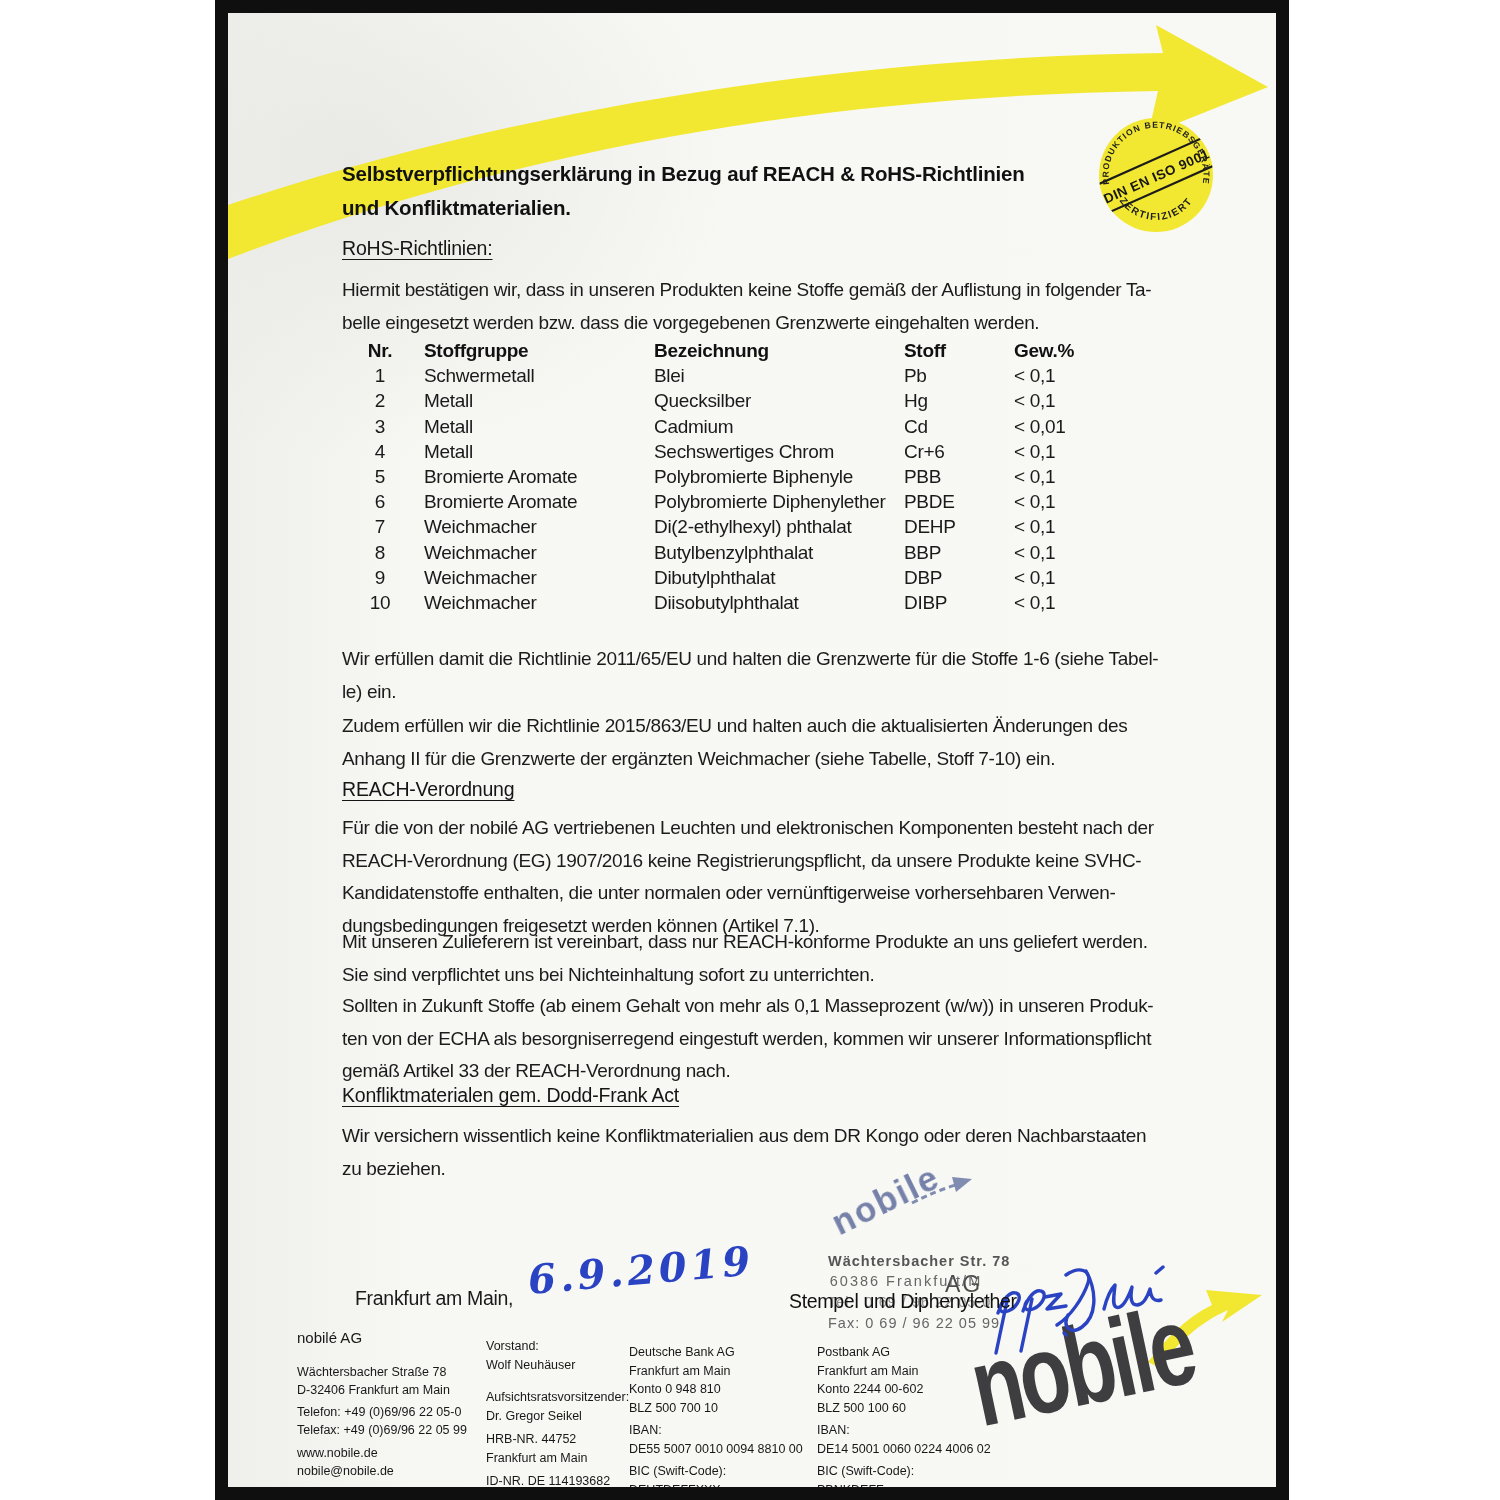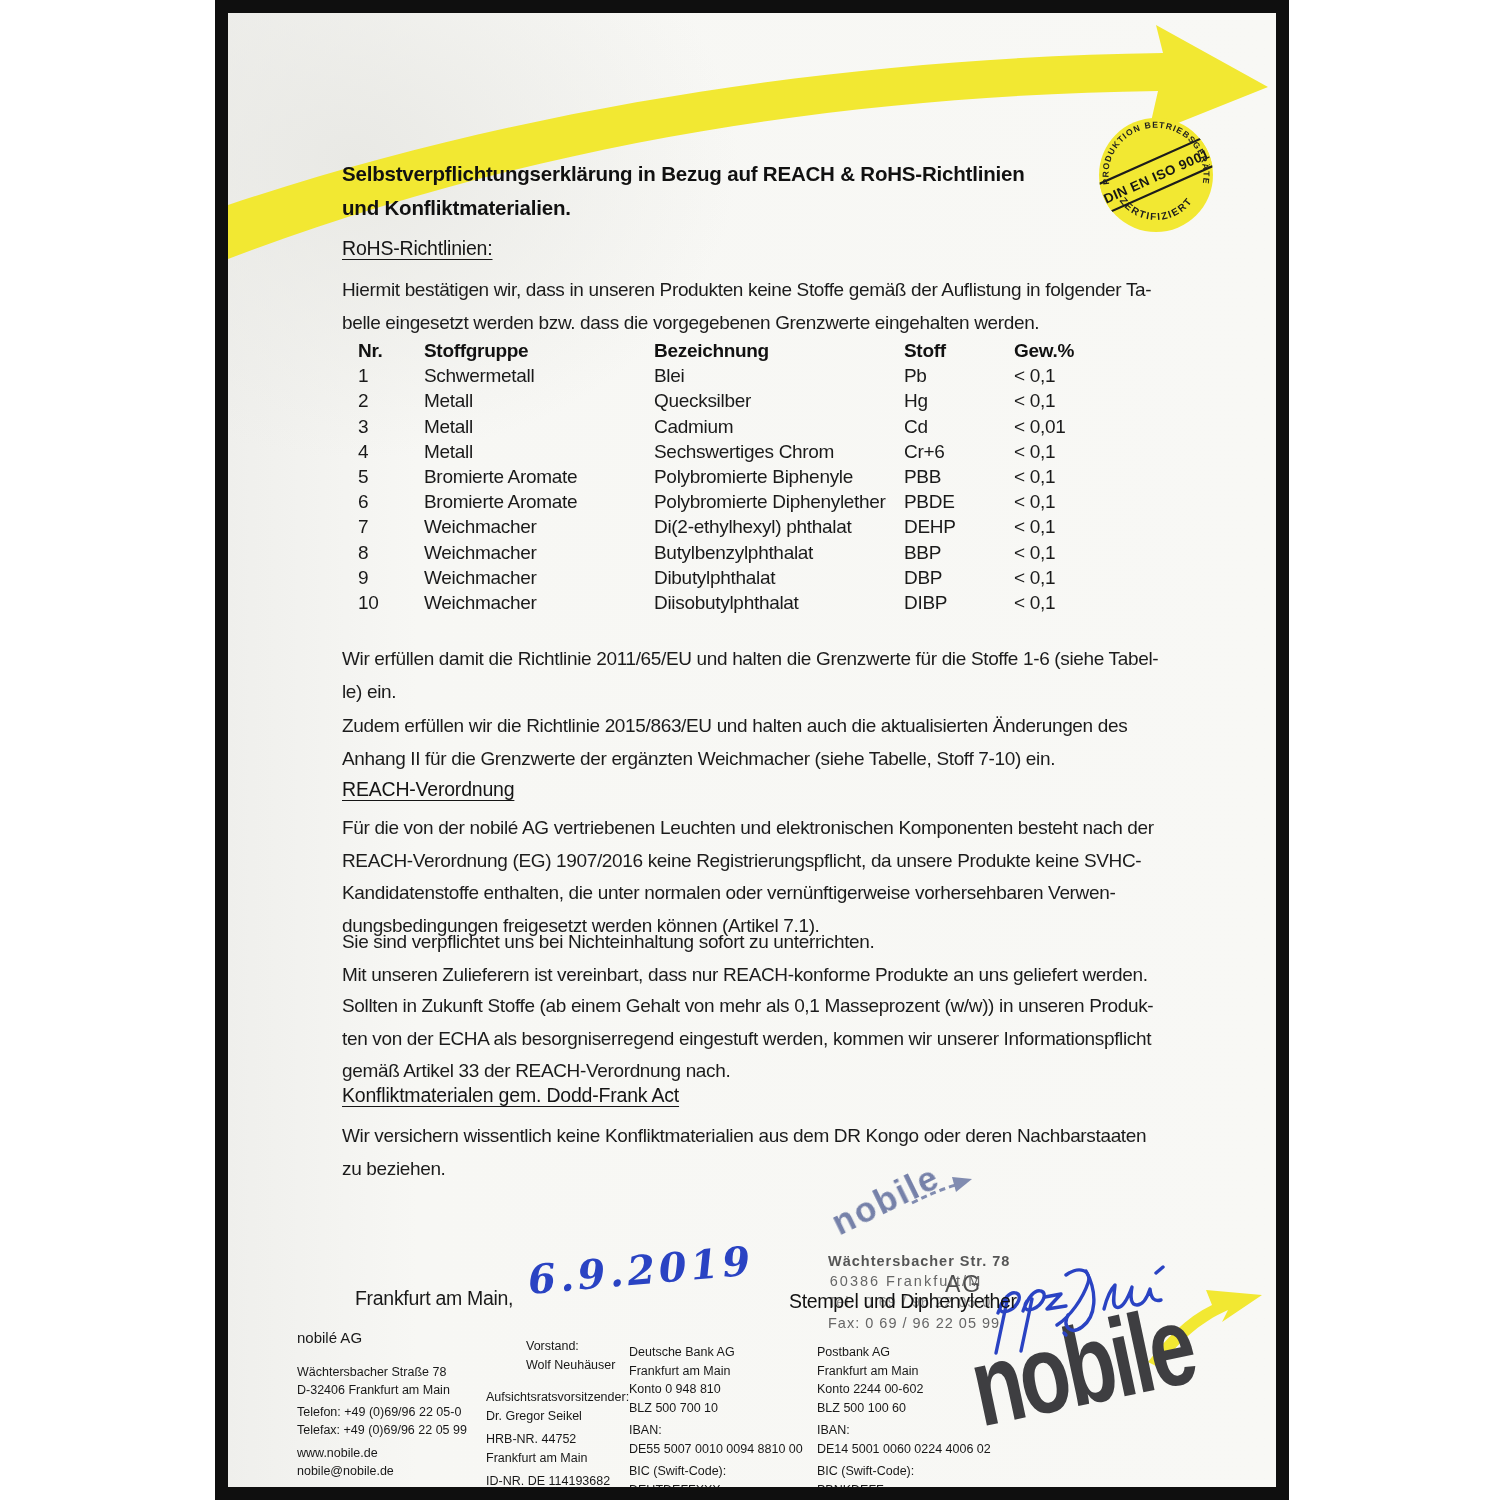--- a/index.html
+++ b/index.html
@@ -21,21 +21,21 @@
 
   
   .doc-title{left:114px;top:144px;font-size:20.5px;font-weight:bold;line-height:34px;letter-spacing:-0.2px;color:#111;}
   .u-head{font-size:19.5px;text-decoration:underline;text-underline-offset:4px;color:#151515;letter-spacing:-0.2px;}
   .para{font-size:19px;line-height:32.5px;letter-spacing:-0.35px;color:#1b1b1b;}
   .pline{white-space:nowrap;}
 
   
   .rtable{left:130px;top:327px;font-size:19px;letter-spacing:-0.3px;}
   .trow{display:grid;grid-template-columns:66px 230px 250px 110px 110px;height:25.2px;align-items:baseline;}
-  .trow .tcell:first-child{text-align:left;padding-right:22px;}
+  .trow .tcell:first-child{text-align:center;padding-right:22px;}
   .thead{font-weight:bold;color:#111;}
 
   
   .date-label{left:127px;top:1274px;font-size:19.5px;letter-spacing:-0.3px;text-align:center;}
   .hand-date{
     left:300px;top:1243px;font-family:"DejaVu Serif","Liberation Serif",serif;
     font-style:italic;font-weight:bold;font-size:40px;letter-spacing:4px;
     transform:rotate(-5deg);transform-origin:0 50%;
   }
   .stamp-caption{left:561px;top:1277px;font-size:19.5px;letter-spacing:-0.3px;color:#111;z-index:5;}
@@ -51,21 +51,21 @@
   .sig-svg{left:740px;top:1240px;z-index:4;}
 
   
   .fcol{font-size:12.5px;line-height:18.5px;color:#181818;letter-spacing:0;}
   .fgroup{margin-bottom:11px;}
   .fcol1{left:69px;top:1316px;width:185px;}
   .fcol1 .fgroup:nth-child(1){font-size:15px;margin-bottom:15px;}
   .fcol1 .fgroup:nth-child(2){margin-bottom:3px;}
   .fcol1 .fgroup:nth-child(3){margin-bottom:4px;}
   .fcol2{left:258px;top:1324px;width:150px;}
-  .fcol2 .fgroup:nth-child(1){margin-bottom:14px;margin-left:40px;}
+  .fcol2 .fgroup:nth-child(1){margin-bottom:14px;}
   .fcol2 .fgroup:nth-child(2){margin-bottom:5px;}
   .fcol2 .fgroup:nth-child(3){margin-bottom:5px;}
   .fcol3{left:401px;top:1330px;width:190px;}
   .fcol3 .fgroup{margin-bottom:4px;}
   .fcol4{left:589px;top:1330px;width:190px;}
   .fcol4 .fgroup{margin-bottom:4px;}
   .fline{white-space:nowrap;}
 
   
   .big-logo{
@@ -207,22 +207,22 @@
     </div>
 
   <div class="abs u-head" style="left:114px;top:765px;z-index:2">REACH-Verordnung</div>
   <div class="abs para" style="left:114px;top:799px;z-index:2">
       <div class="pline">Für die von der nobilé AG vertriebenen Leuchten und elektronischen Komponenten besteht nach der</div>
       <div class="pline">REACH-Verordnung (EG) 1907/2016 keine Registrierungspflicht, da unsere Produkte keine SVHC-</div>
       <div class="pline">Kandidatenstoffe enthalten, die unter normalen oder vernünftigerweise vorhersehbaren Verwen-</div>
       <div class="pline">dungsbedingungen freigesetzt werden können (Artikel 7.1).</div>
     </div>
   <div class="abs para" style="left:114px;top:913px;z-index:2">
+      <div class="pline">Mit unseren Zulieferern ist vereinbart, dass nur REACH-konforme Produkte an uns geliefert werden.</div>
       <div class="pline">Sie sind verpflichtet uns bei Nichteinhaltung sofort zu unterrichten.</div>
-      <div class="pline">Mit unseren Zulieferern ist vereinbart, dass nur REACH-konforme Produkte an uns geliefert werden.</div>
     </div>
   <div class="abs para" style="left:114px;top:977px;z-index:2">
       <div class="pline">Sollten in Zukunft Stoffe (ab einem Gehalt von mehr als 0,1 Masseprozent (w/w)) in unseren Produk-</div>
       <div class="pline">ten von der ECHA als besorgniserregend eingestuft werden, kommen wir unserer Informationspflicht</div>
       <div class="pline">gemäß Artikel 33 der REACH-Verordnung nach.</div>
     </div>
 
   <div class="abs u-head" style="left:114px;top:1071px;z-index:2">Konfliktmaterialen gem. Dodd-Frank Act</div>
   <div class="abs para" style="left:114px;top:1107px;z-index:2">
       <div class="pline">Wir versichern wissentlich keine Konfliktmaterialien aus dem DR Kongo oder deren Nachbarstaaten</div>

